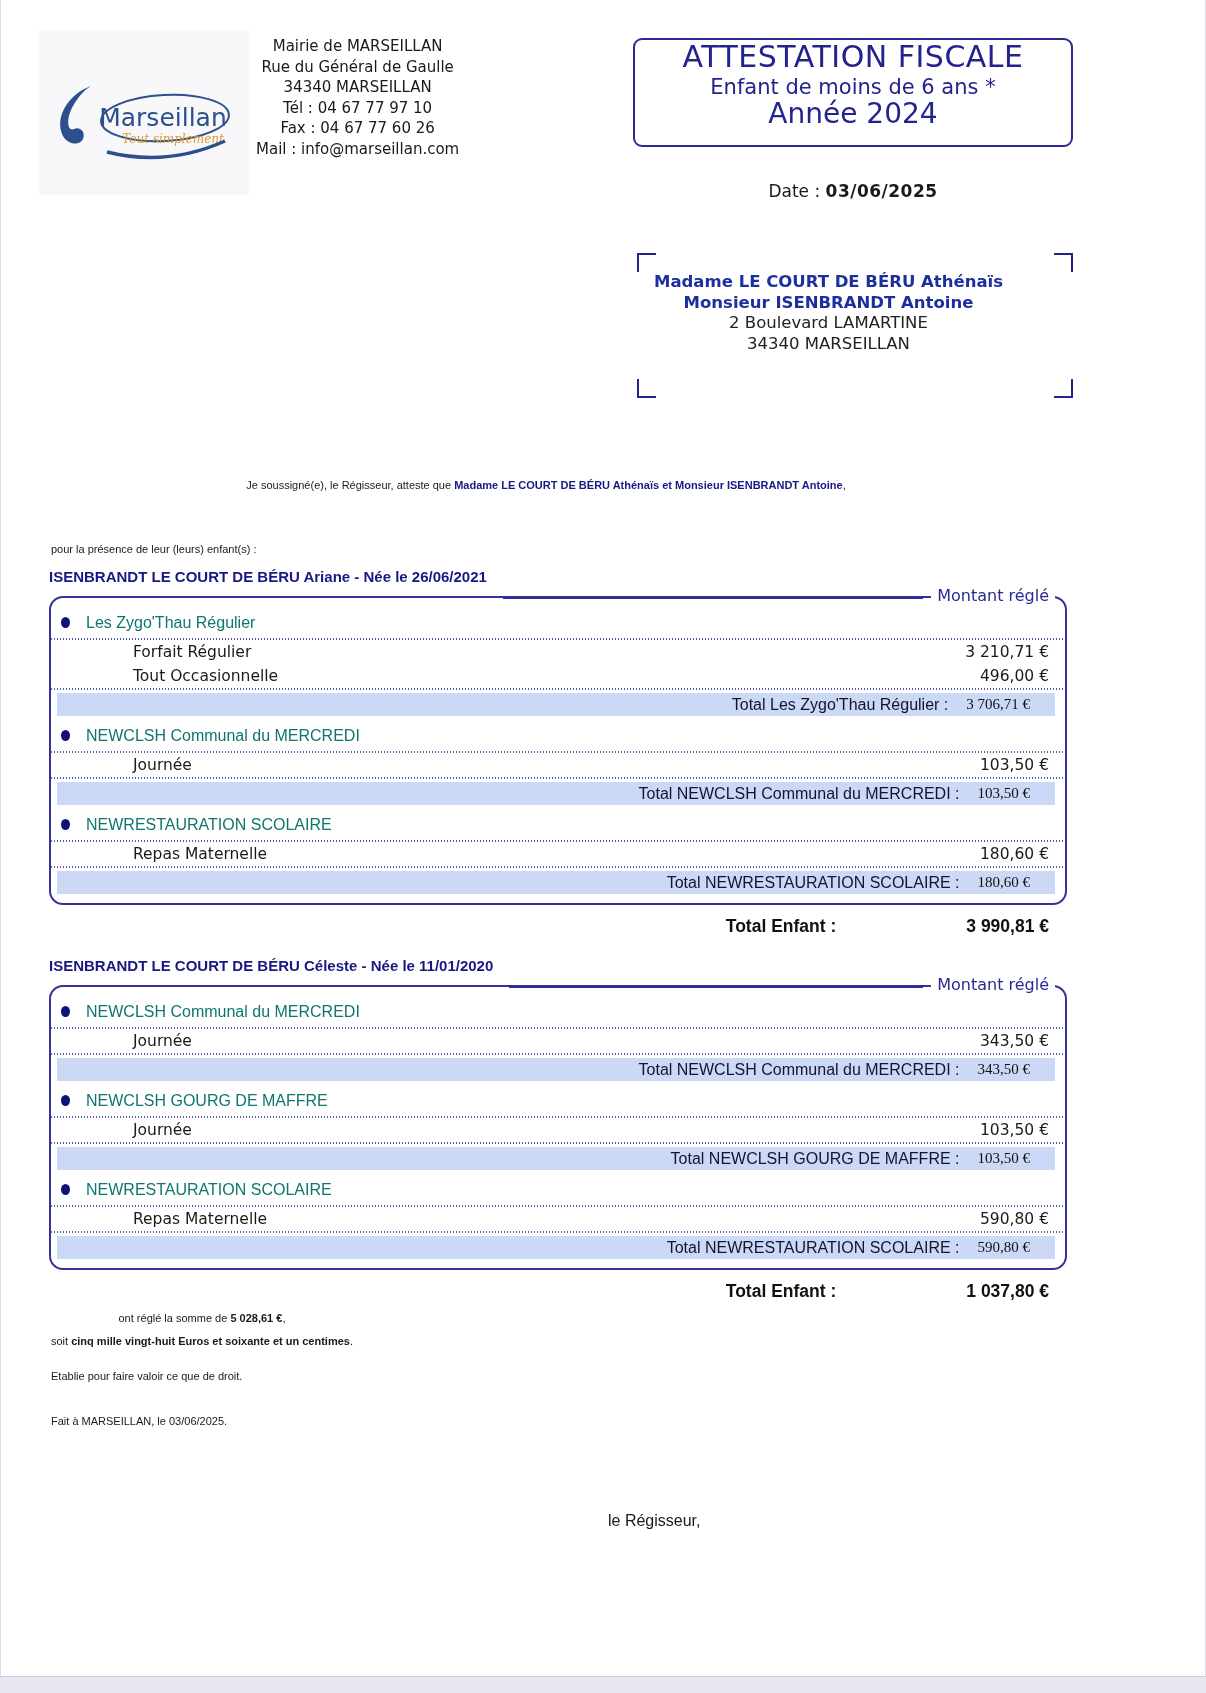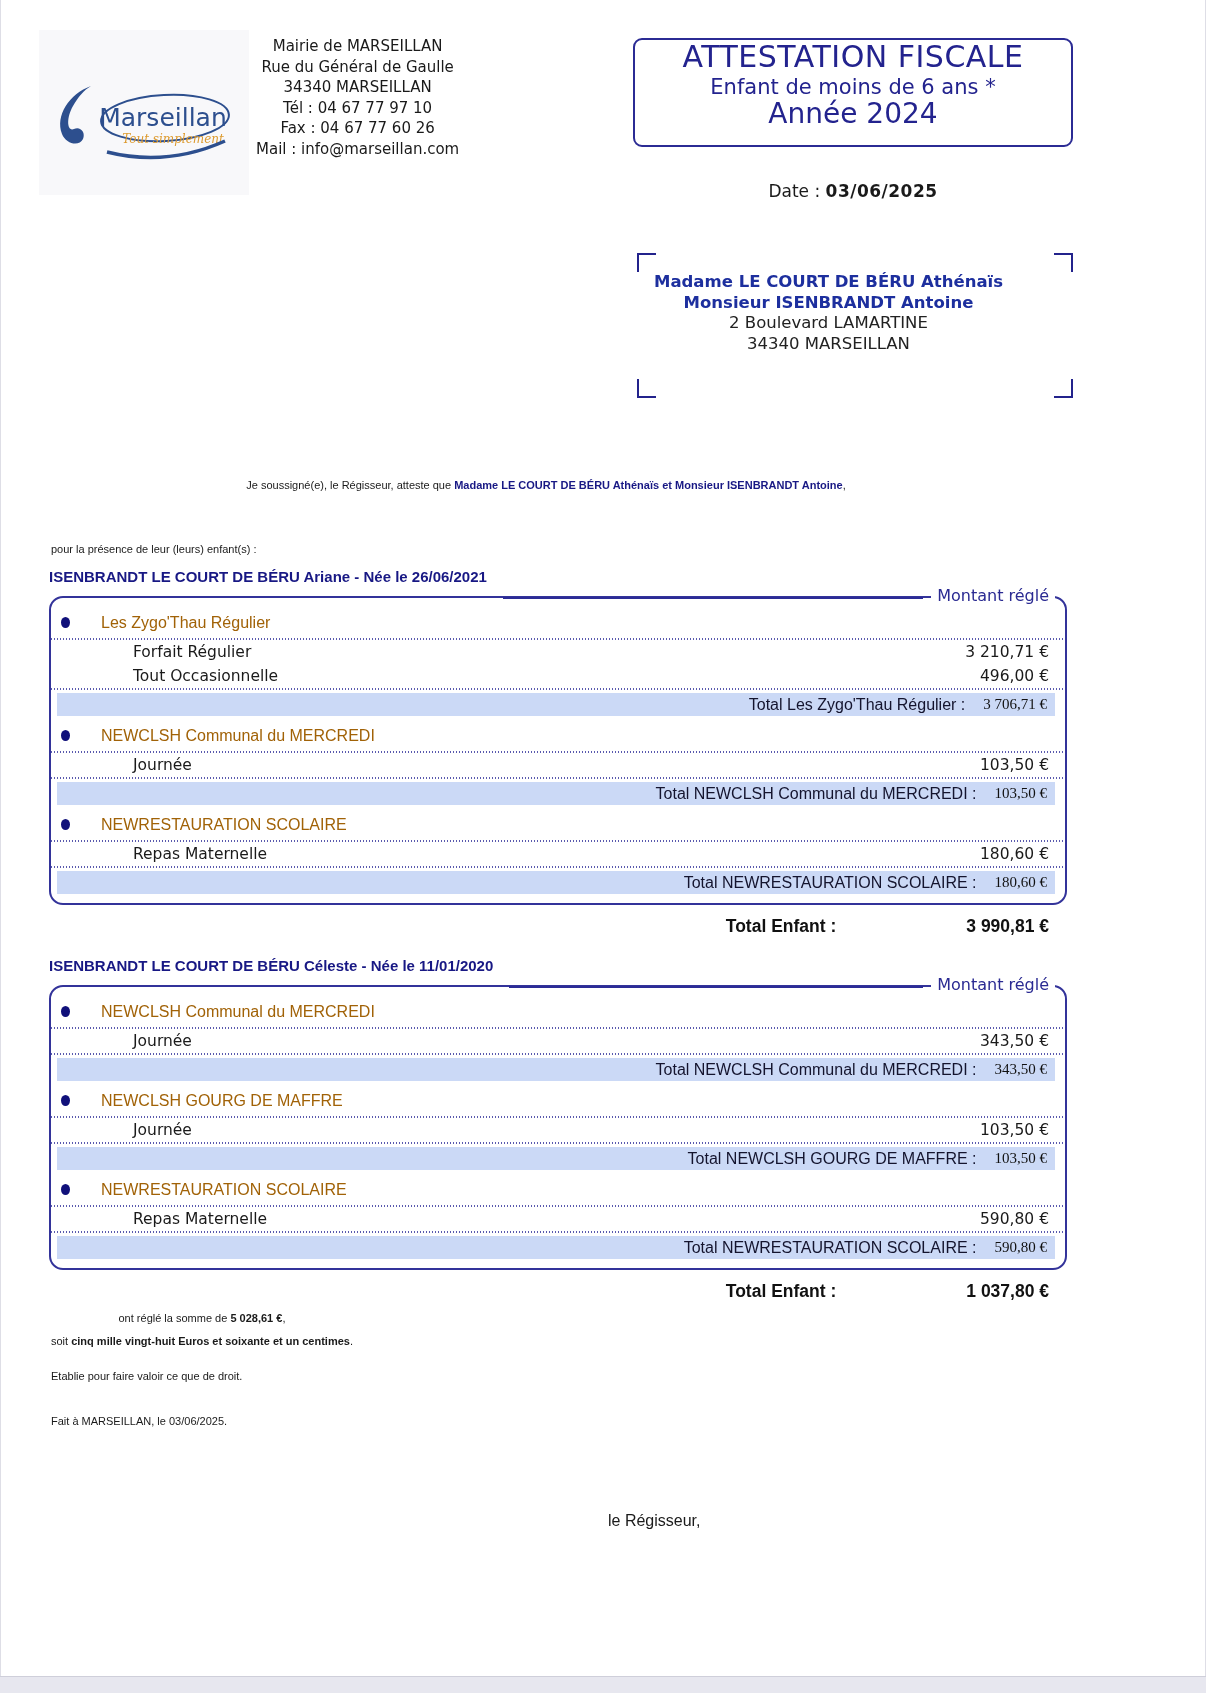--- a/index.html
+++ b/index.html
@@ -62,37 +62,37 @@
   .head-line { flex:1; border-bottom:2px solid #2b2b96; margin:0 8px 8px 16px; }
   .montant-label {
     font-size:16px; line-height:20px; color:#2a2a92;
     background:#fff; padding:0 6px 1px; margin-right:12px; white-space:nowrap;
   }
   .activity-box {
     border:2px solid #33339a; border-radius:14px;
     padding:8px 0 6px; background:#fff; position:relative; z-index:1;
   }
   .act-row {
-    display:flex; align-items:center; gap:31px;
+    display:flex; align-items:center; gap:16px;
     padding:6px 14px 5px 10px; line-height:21px;
-    font-family:"Liberation Sans", sans-serif; font-size:16px; color:#a16207;
+    font-family:"Liberation Sans", sans-serif; font-size:16px; color:#0f766e;
   }
   .bullet { width:9px; height:11px; border-radius:50%; background:#10107a; flex:0 0 auto; }
   .dotline {
     height:2px;
     background-image:repeating-linear-gradient(90deg,#5a5aae 0,#5a5aae 1px,transparent 1px,transparent 3px);
   }
   .item-row {
     display:flex; justify-content:space-between;
     padding:1px 16px 1px 82px; line-height:22px;
     font-size:15.5px; color:#1a1a1a;
   }
   .total-row {
     display:flex; justify-content:flex-end; gap:18px;
-    background:#cbd9f6; margin:3px 10px 3px 6px; padding:1px 8px 1px 0;
+    background:#cbd9f6; margin:3px 10px 3px 6px; padding:1px 25px 1px 0;
     line-height:21px; font-family:"Liberation Sans", sans-serif; font-size:16px; color:#14142e;
   }
   .total-row .amt { font-family:Liberation Serif, serif; font-size:15px; color:#111; }
   .total-enfant {
     display:flex; justify-content:flex-end; gap:130px;
     margin-top:10px; padding-right:18px;
     font-family:"Liberation Sans", sans-serif; font-weight:bold; font-size:17.5px; color:#111;
     line-height:22px;
   }
   .child + .child { margin-top:18px; }

